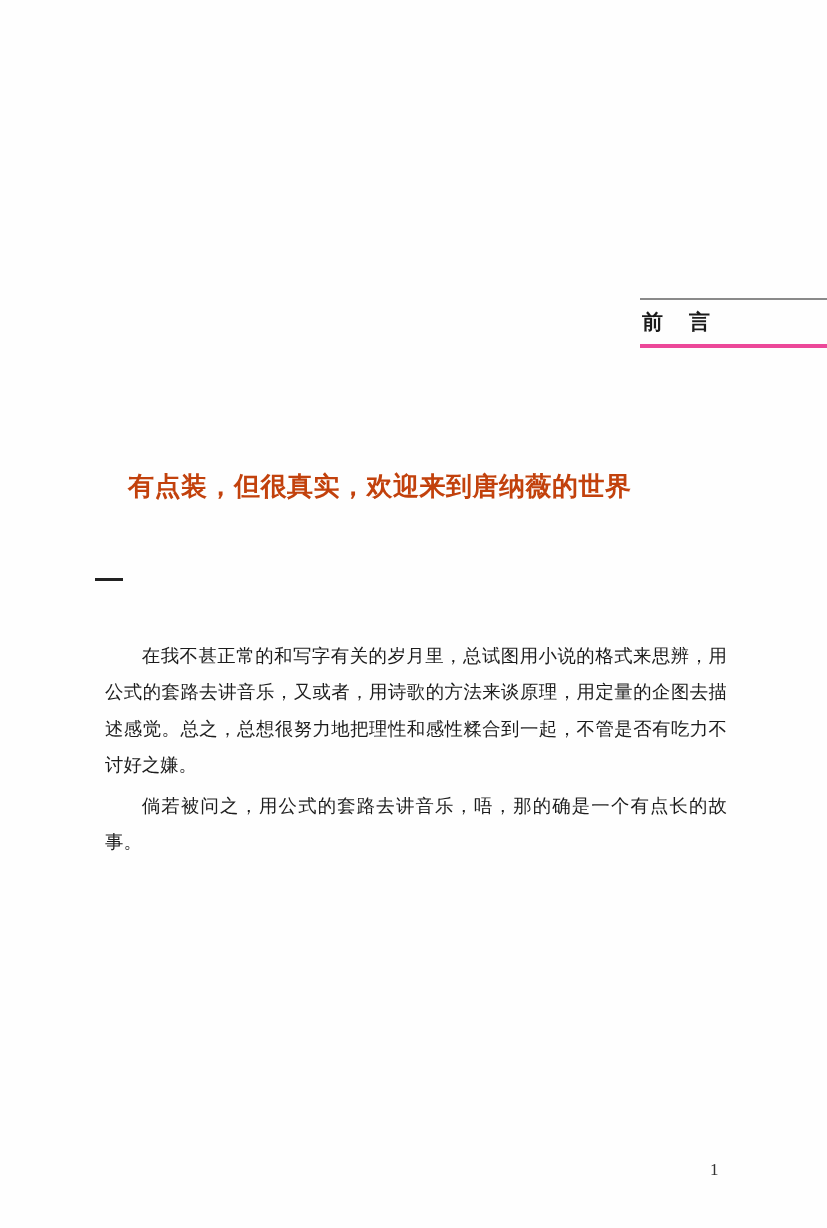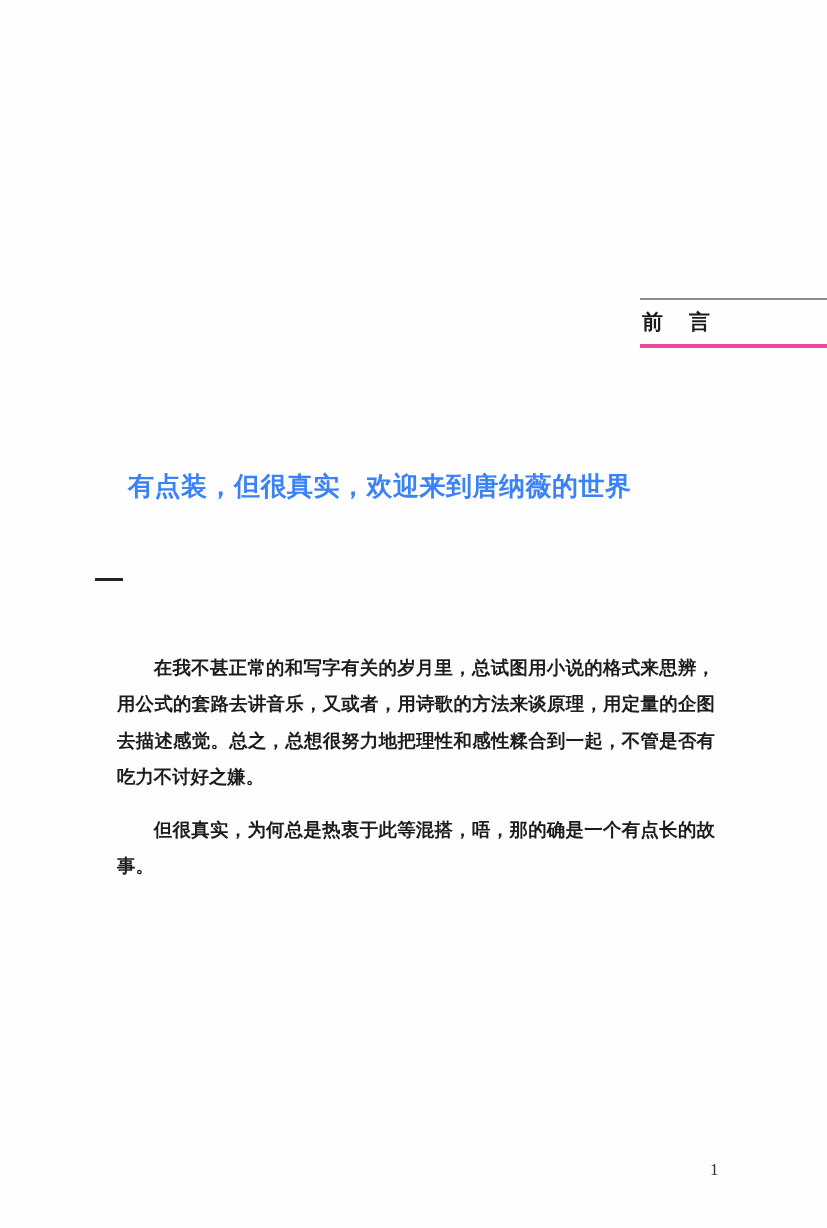--- a/index.html
+++ b/index.html
@@ -41,21 +41,21 @@
     }
     .chapter-title {
       position: absolute;
       left: 128px;
       top: 469px;
       width: 600px;
       font-family: "DejaVu Sans", "Liberation Sans", sans-serif;
       font-weight: bold;
       font-size: 26px;
       letter-spacing: 0.5px;
-      color: #3b82f6;
+      color: #c2410c;
       white-space: nowrap;
     }
     .section-number {
       position: absolute;
       left: 95px;
       top: 578px;
       width: 28px;
       height: 3px;
       background: #222;
     }
@@ -64,23 +64,22 @@
       left: 101px;
       top: 634px;
       width: 630px;
       font-family: "DejaVu Sans", "Liberation Sans", sans-serif;
       font-size: 18.4px;
       line-height: 36.4px;
       color: #1c1c1c;
       text-align: justify;
     }
     .paragraph {
-      margin: 16px;
+      margin: 4px;
       text-indent: 2em;
-      font-weight: bold;
     }
     .page-number {
       position: absolute;
       left: 710px;
       top: 1160px;
       font-family: "Liberation Serif", "DejaVu Serif", serif;
       font-size: 17px;
       color: #333;
     }
   </style>
@@ -92,18 +91,18 @@
   <div class="section-tab">
     <span class="section-tab-text">前言</span>
   </div>
 
   <div class="chapter-title">有点装，但很真实，欢迎来到唐纳薇的世界</div>
 
   <div class="section-number" title=""></div>
 
   <div class="body-text">
     <p class="paragraph">在我不甚正常的和写字有关的岁月里，总试图用小说的格式来思辨，用公式的套路去讲音乐，又或者，用诗歌的方法来谈原理，用定量的企图去描述感觉。总之，总想很努力地把理性和感性糅合到一起，不管是否有吃力不讨好之嫌。</p>
-    <p class="paragraph">但很真实，为何总是热衷于此等混搭，唔，那的确是一个有点长的故事。</p>
+    <p class="paragraph">倘若被问之，用公式的套路去讲音乐，唔，那的确是一个有点长的故事。</p>
   </div>
 
   <div class="page-number">1</div>
 
 </div>
 
 </body></html>

